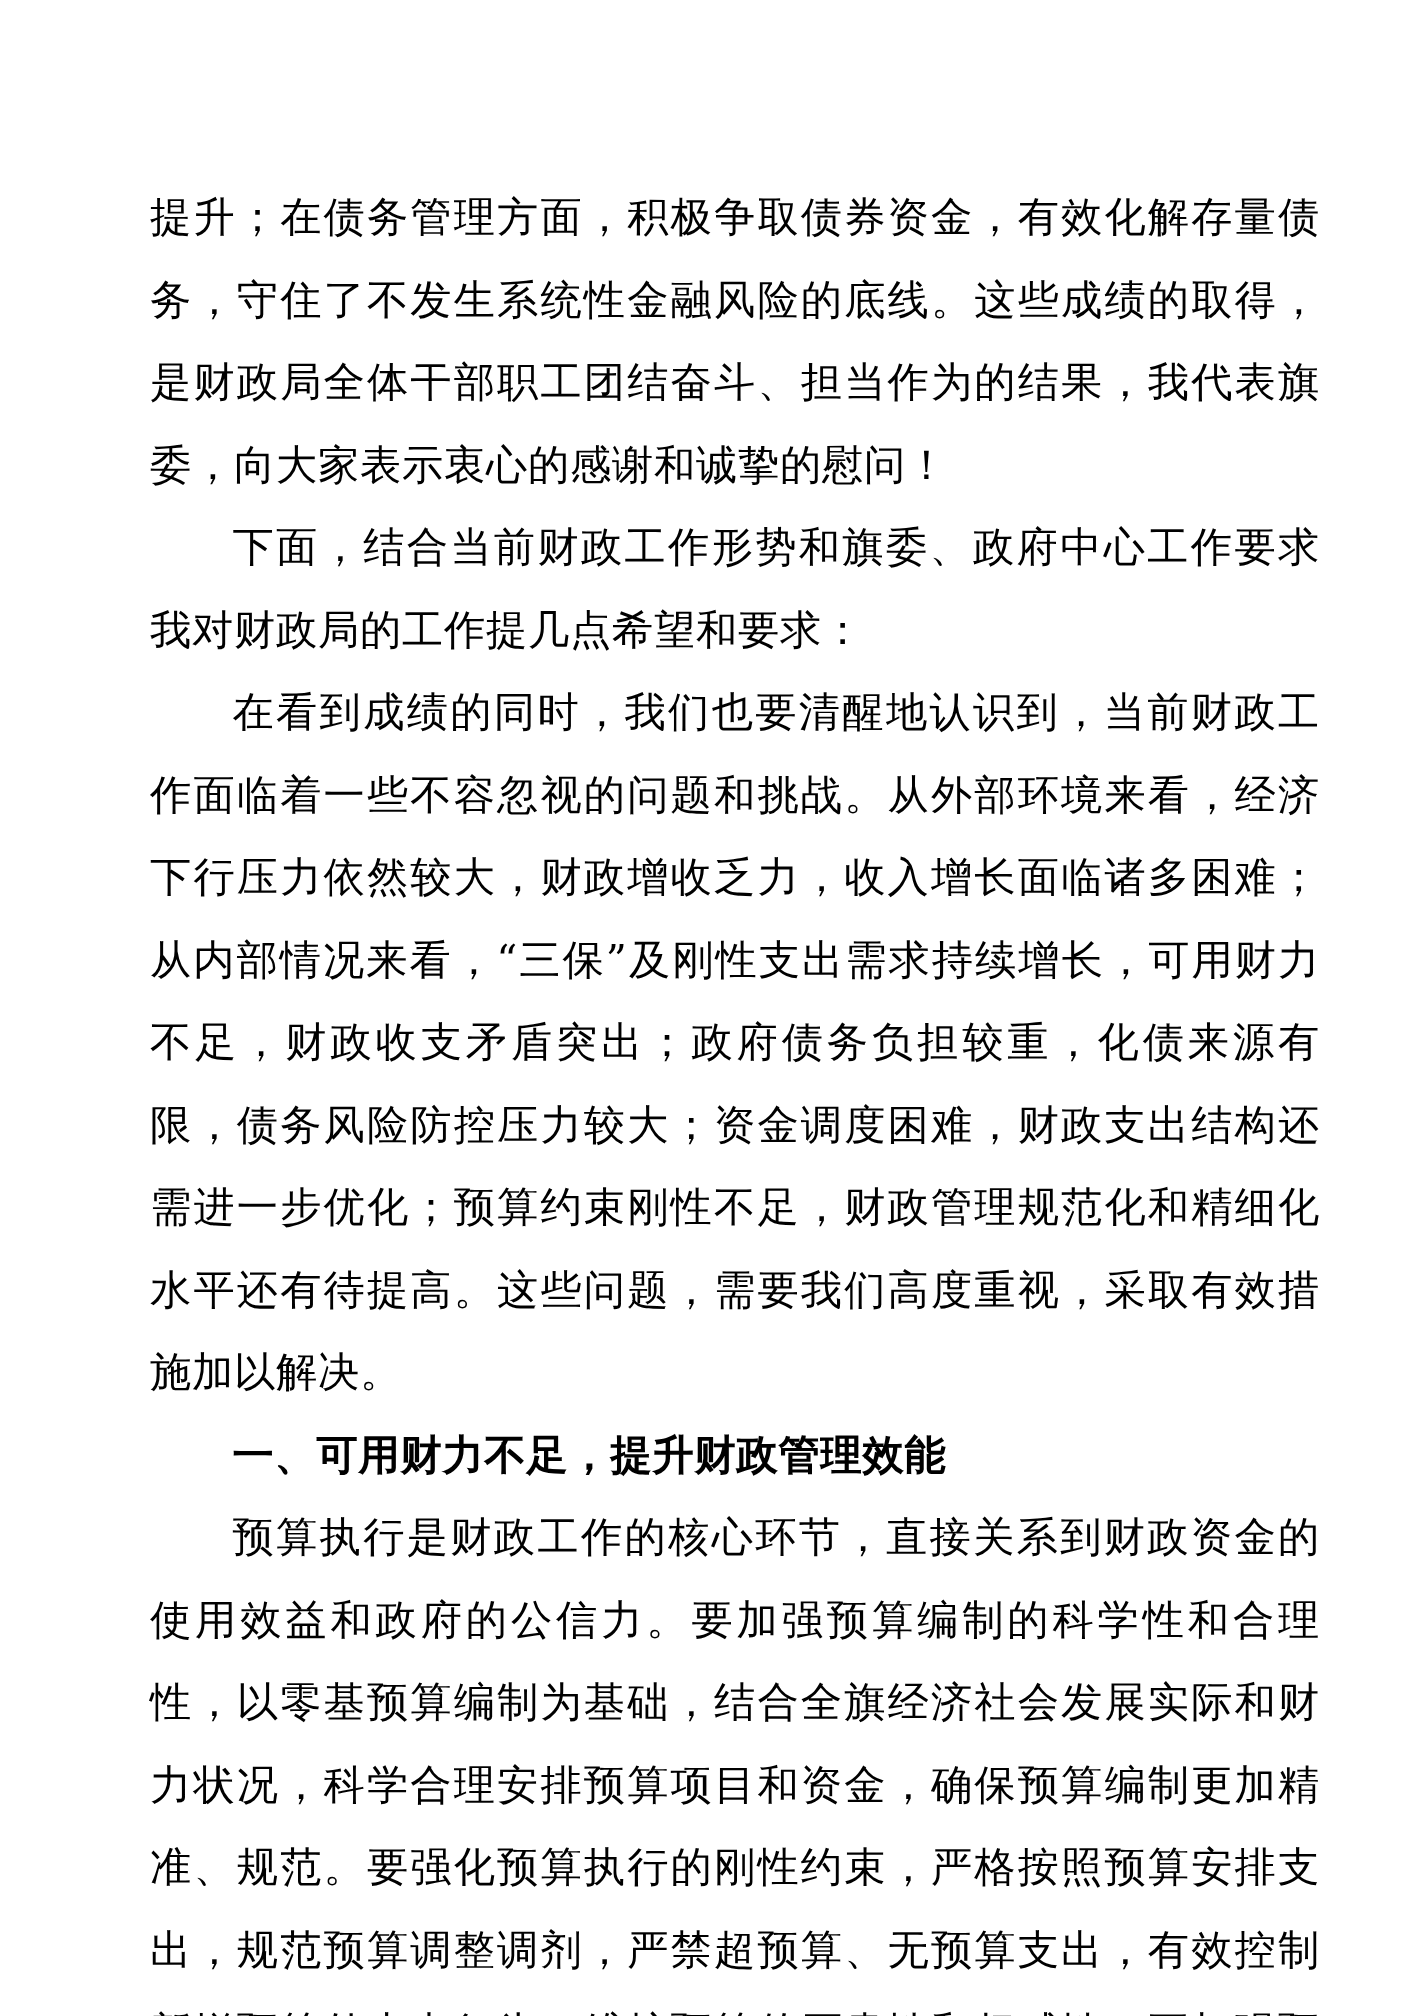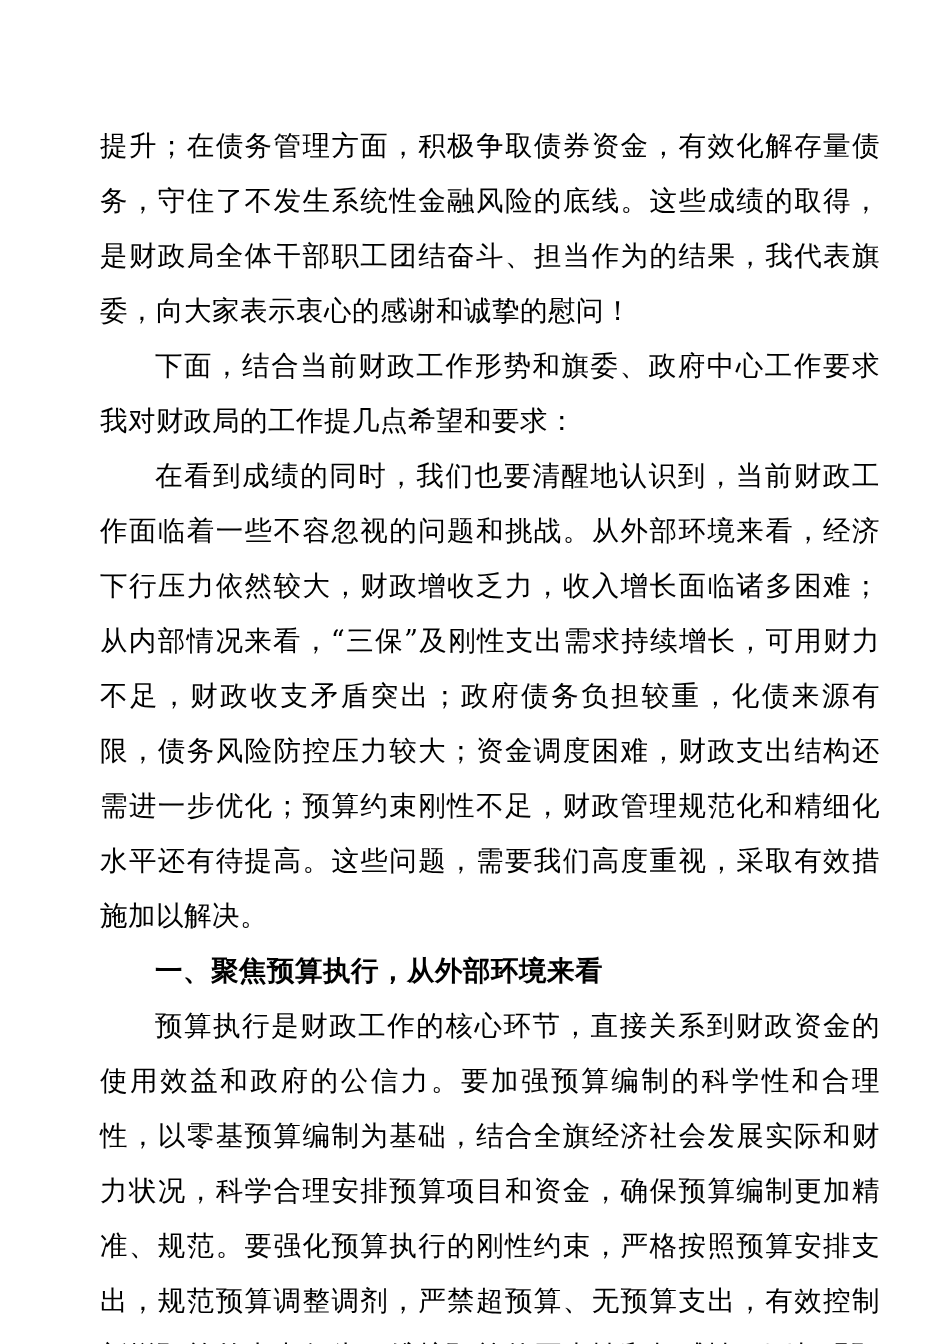--- a/index.html
+++ b/index.html
@@ -47,16 +47,16 @@
   }
 </style>
 </head>
 <body>
 
 <div class="page">
   <div class="doc-body">
     <p class="para">提升；在债务管理方面，积极争取债券资金，有效化解存量债务，守住了不发生系统性金融风险的底线。这些成绩的取得，是财政局全体干部职工团结奋斗、担当作为的结果，我代表旗委，向大家表示衷心的感谢和诚挚的慰问！</p>
     <p class="para indent">下面，结合当前财政工作形势和旗委、政府中心工作要求我对财政局的工作提几点希望和要求：</p>
     <p class="para indent">在看到成绩的同时，我们也要清醒地认识到，当前财政工作面临着一些不容忽视的问题和挑战。从外部环境来看，经济下行压力依然较大，财政增收乏力，收入增长面临诸多困难；从内部情况来看，“三保”及刚性支出需求持续增长，可用财力不足，财政收支矛盾突出；政府债务负担较重，化债来源有限，债务风险防控压力较大；资金调度困难，财政支出结构还需进一步优化；预算约束刚性不足，财政管理规范化和精细化水平还有待提高。这些问题，需要我们高度重视，采取有效措施加以解决。</p>
-    <p class="heading">一、聚焦预算执行，从外部环境来看</p>
+    <p class="heading">一、可用财力不足，提升财政管理效能</p>
     <p class="para indent">预算执行是财政工作的核心环节，直接关系到财政资金的使用效益和政府的公信力。要加强预算编制的科学性和合理性，以零基预算编制为基础，结合全旗经济社会发展实际和财力状况，科学合理安排预算项目和资金，确保预算编制更加精准、规范。要强化预算执行的刚性约束，严格按照预算安排支出，规范预算调整调剂，严禁超预算、无预算支出，有效控制新增预算外支出行为，维护预算的严肃性和权威性。要加强预算执</p>
   </div>
 </div>
 
 </body></html>

